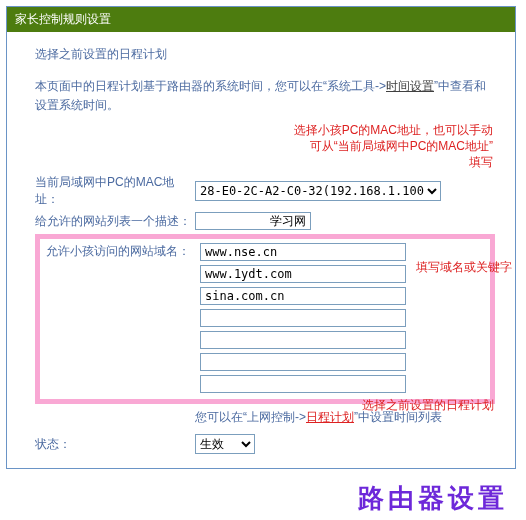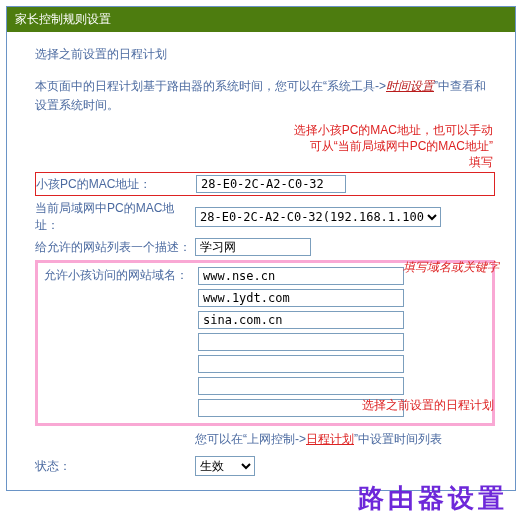--- a/index.html
+++ b/index.html
@@ -28,23 +28,22 @@
   .intro-1 {
     color: #4b6aa0;
     margin-bottom: 14px;
   }
   .intro-2 {
     color: #4b6aa0;
     margin-bottom: 8px;
     line-height: 1.6;
   }
   .intro-2 a {
-    color: #b91c1c;
+    color: #404040;
     text-decoration: underline;
-    font-style: italic;
   }
   .row {
     display: flex;
     align-items: center;
     margin: 4px 0;
   }
   .row .label {
     color: #4b6aa0;
     width: 160px;
     flex-shrink: 0;
@@ -64,21 +63,21 @@
     background: #fff;
   }
   select {
     font-family: monospace, sans-serif;
     font-size: 12px;
     border: 1px solid #7b9ebd;
     height: 20px;
     background: #fff;
   }
   .domain-box {
-    border: 3px solid #f9a8d4;
+    border: 5px solid #f9a8d4;
     padding: 4px 6px 2px 6px;
     margin-top: 4px;
   }
   .domain-head {
     display: flex;
   }
   .domain-head .label {
     color: #4b6aa0;
     width: 154px;
     flex-shrink: 0;
@@ -149,35 +148,31 @@
     <div class="intro-2">
       <span>本页面中的日程计划基于路由器的系统时间，您可以在“系统工具-&gt;</span><a href="#">时间设置</a><span>”中查看和设置系统时间。</span>
     </div>
 
     <div class="note-right note-top">
       <div>选择小孩PC的MAC地址，也可以手动</div>
       <div>可从“当前局域网中PC的MAC地址”</div>
       <div>填写</div>
     </div>
 
-    <div class="row hlrow">
-      <span class="label">小孩PC的MAC地址：</span>
-      <input type="text" style="width: 150px;" value="28-E0-2C-A2-C0-32">
-    </div>
 
     <div class="row">
       <span class="label">当前局域网中PC的MAC地址：</span>
       <select style="width:246px">
         <option>28-E0-2C-A2-C0-32(192.168.1.100)</option>
       </select>
     </div>
 
     <div class="row">
       <span class="label">给允许的网站列表一个描述：</span>
-      <input type="text" style="width: 116px;" value="学习网">
+      <input type="text" style="width: 116px; text-align: right;" value="学习网">
     </div>
 
     <div class="domain-box">
       <div class="domain-head">
         <span class="label">允许小孩访问的网站域名：</span>
         <div class="domain-inputs">
           <input type="text" value="www.nse.cn" style="">
           <input type="text" value="www.1ydt.com" style="">
           <input type="text" value="sina.com.cn" style="">
           <input type="text" value="" style="">
@@ -196,18 +191,18 @@
     <div class="row" style="margin-top:8px">
       <span class="label">状态：</span>
       <select style="width:60px">
         <option>生效</option>
       </select>
     </div>
 
   </div>
 </div>
 
-<div class="side-note" style="left:403px; top:254px;font-style:italic;">填写域名或关键字</div>
+<div class="side-note" style="left:416px; top:254px;">填写域名或关键字</div>
 <div class="side-note" style="left:362px; top:392px;">选择之前设置的日程计划</div>
 
 <div class="brand">路由器设置</div>
 
 </div>
 
 </body></html>

